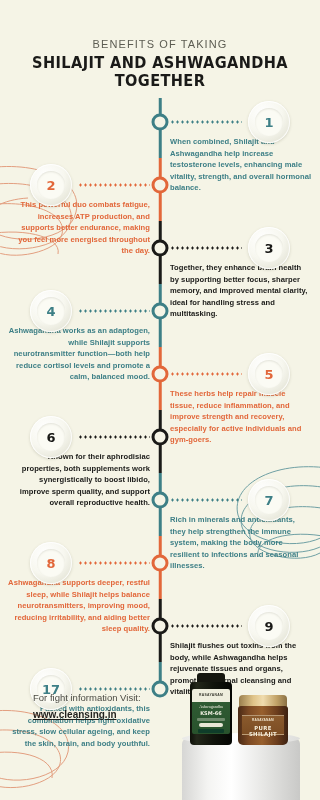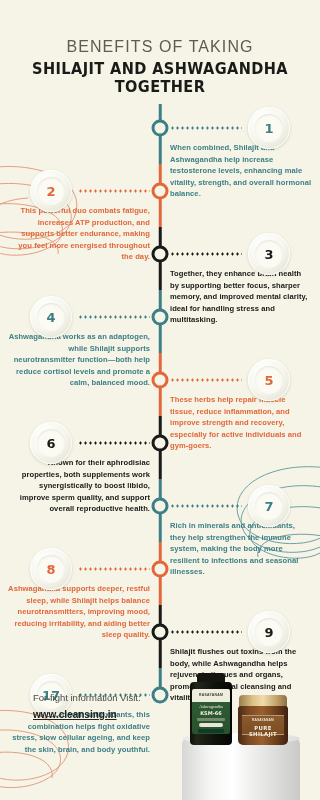--- a/index.html
+++ b/index.html
@@ -8,21 +8,21 @@
     background:#f5f4e6;
     font-family:"DejaVu Sans", sans-serif;
     overflow:hidden;
     position:relative;
   }
   #poster { position:relative; width:320px; height:800px; overflow:hidden; background:#f5f4e6; }
 
   
   .header { padding-top:38px; text-align:center; }
   .kicker {
-    font-size:16px; letter-spacing:1.1px; color:#5c5c52;
+    font-size:11px; letter-spacing:1.1px; color:#5c5c52;
     font-family:"Liberation Sans", sans-serif; font-weight:400;
   }
   .headline {
     margin-top:4px; font-size:15px; font-weight:bold; color:#1a1a18;
     letter-spacing:0.4px; font-family:"DejaVu Sans", sans-serif;
     transform:scaleX(0.97); transform-origin:center;
   }
 
   
   .squiggle { position:absolute; pointer-events:none; }

